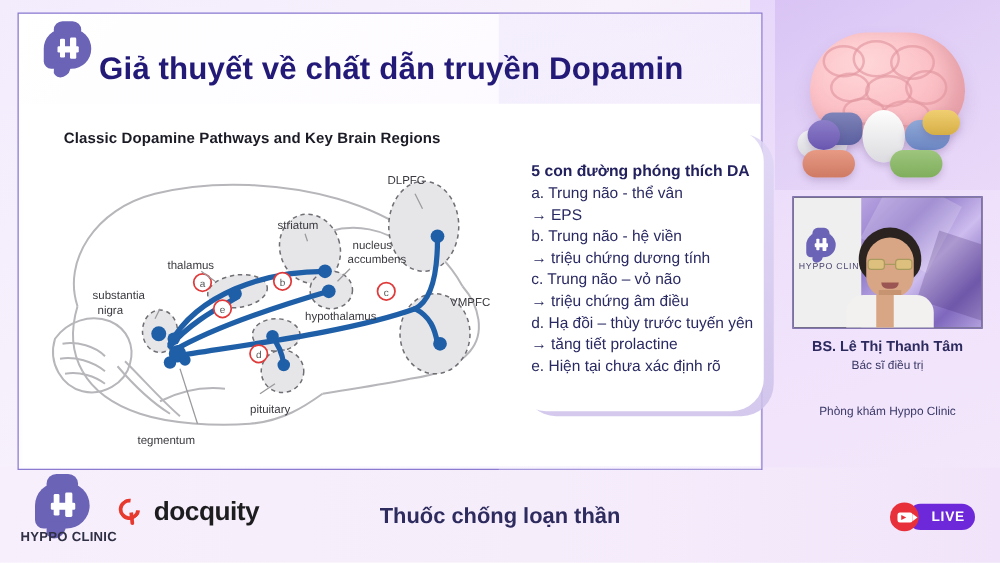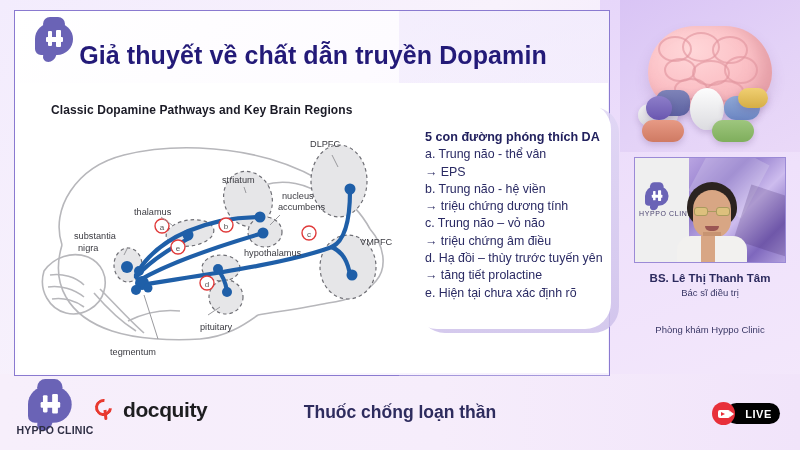--- a/index.html
+++ b/index.html
@@ -137,21 +137,21 @@
   .docq{position:absolute;left:95px;top:20px;display:flex;align-items:center;gap:6px;}
   .docq-mark{position:relative;width:22px;height:24px;}
   .docq-mark .ring{position:absolute;left:0;top:1px;width:17px;height:17px;border:3px solid #e8392f;
      border-radius:50%;border-right-color:transparent;transform:rotate(-38deg);box-sizing:border-box;}
   .docq-mark .tail{position:absolute;left:9px;top:12px;width:3px;height:10px;background:#e8392f;
      transform:rotate(-6deg);border-radius:0 0 2px 2px;}
   .docq-word{font-size:21px;font-weight:bold;color:#1d1d1f;letter-spacing:-.4px;}
   .foot-title{position:absolute;left:0;top:24px;width:800px;text-align:center;
     font-size:17.5px;font-weight:bold;color:#2e2c5e;}
   .live{position:absolute;left:712px;top:402px;display:flex;align-items:center;}
-  .live-pill{position:absolute;left:14px;top:1px;width:54px;height:21px;background:#000000;
+  .live-pill{position:absolute;left:14px;top:1px;width:54px;height:21px;background:#6d28d9;
     border-radius:11px;display:flex;align-items:center;justify-content:flex-end;
     padding-right:8px;box-sizing:border-box;}
   .live-pill span{font-size:11px;font-weight:bold;color:#fff;letter-spacing:.6px;}
   .live-circle{position:absolute;left:0;top:0;width:23px;height:23px;border-radius:50%;
     background:#e8303a;z-index:2;display:flex;align-items:center;justify-content:center;}
   .cam{position:relative;width:12px;height:8px;background:#fff;border-radius:2px;}
   .cam:after{content:"";position:absolute;right:-4px;top:1px;border-left:4px solid #fff;
     border-top:3px solid transparent;border-bottom:3px solid transparent;}
   .cam b{position:absolute;left:3px;top:2px;width:0;height:0;border-left:4px solid #e8303a;
     border-top:2px solid transparent;border-bottom:2px solid transparent;}

